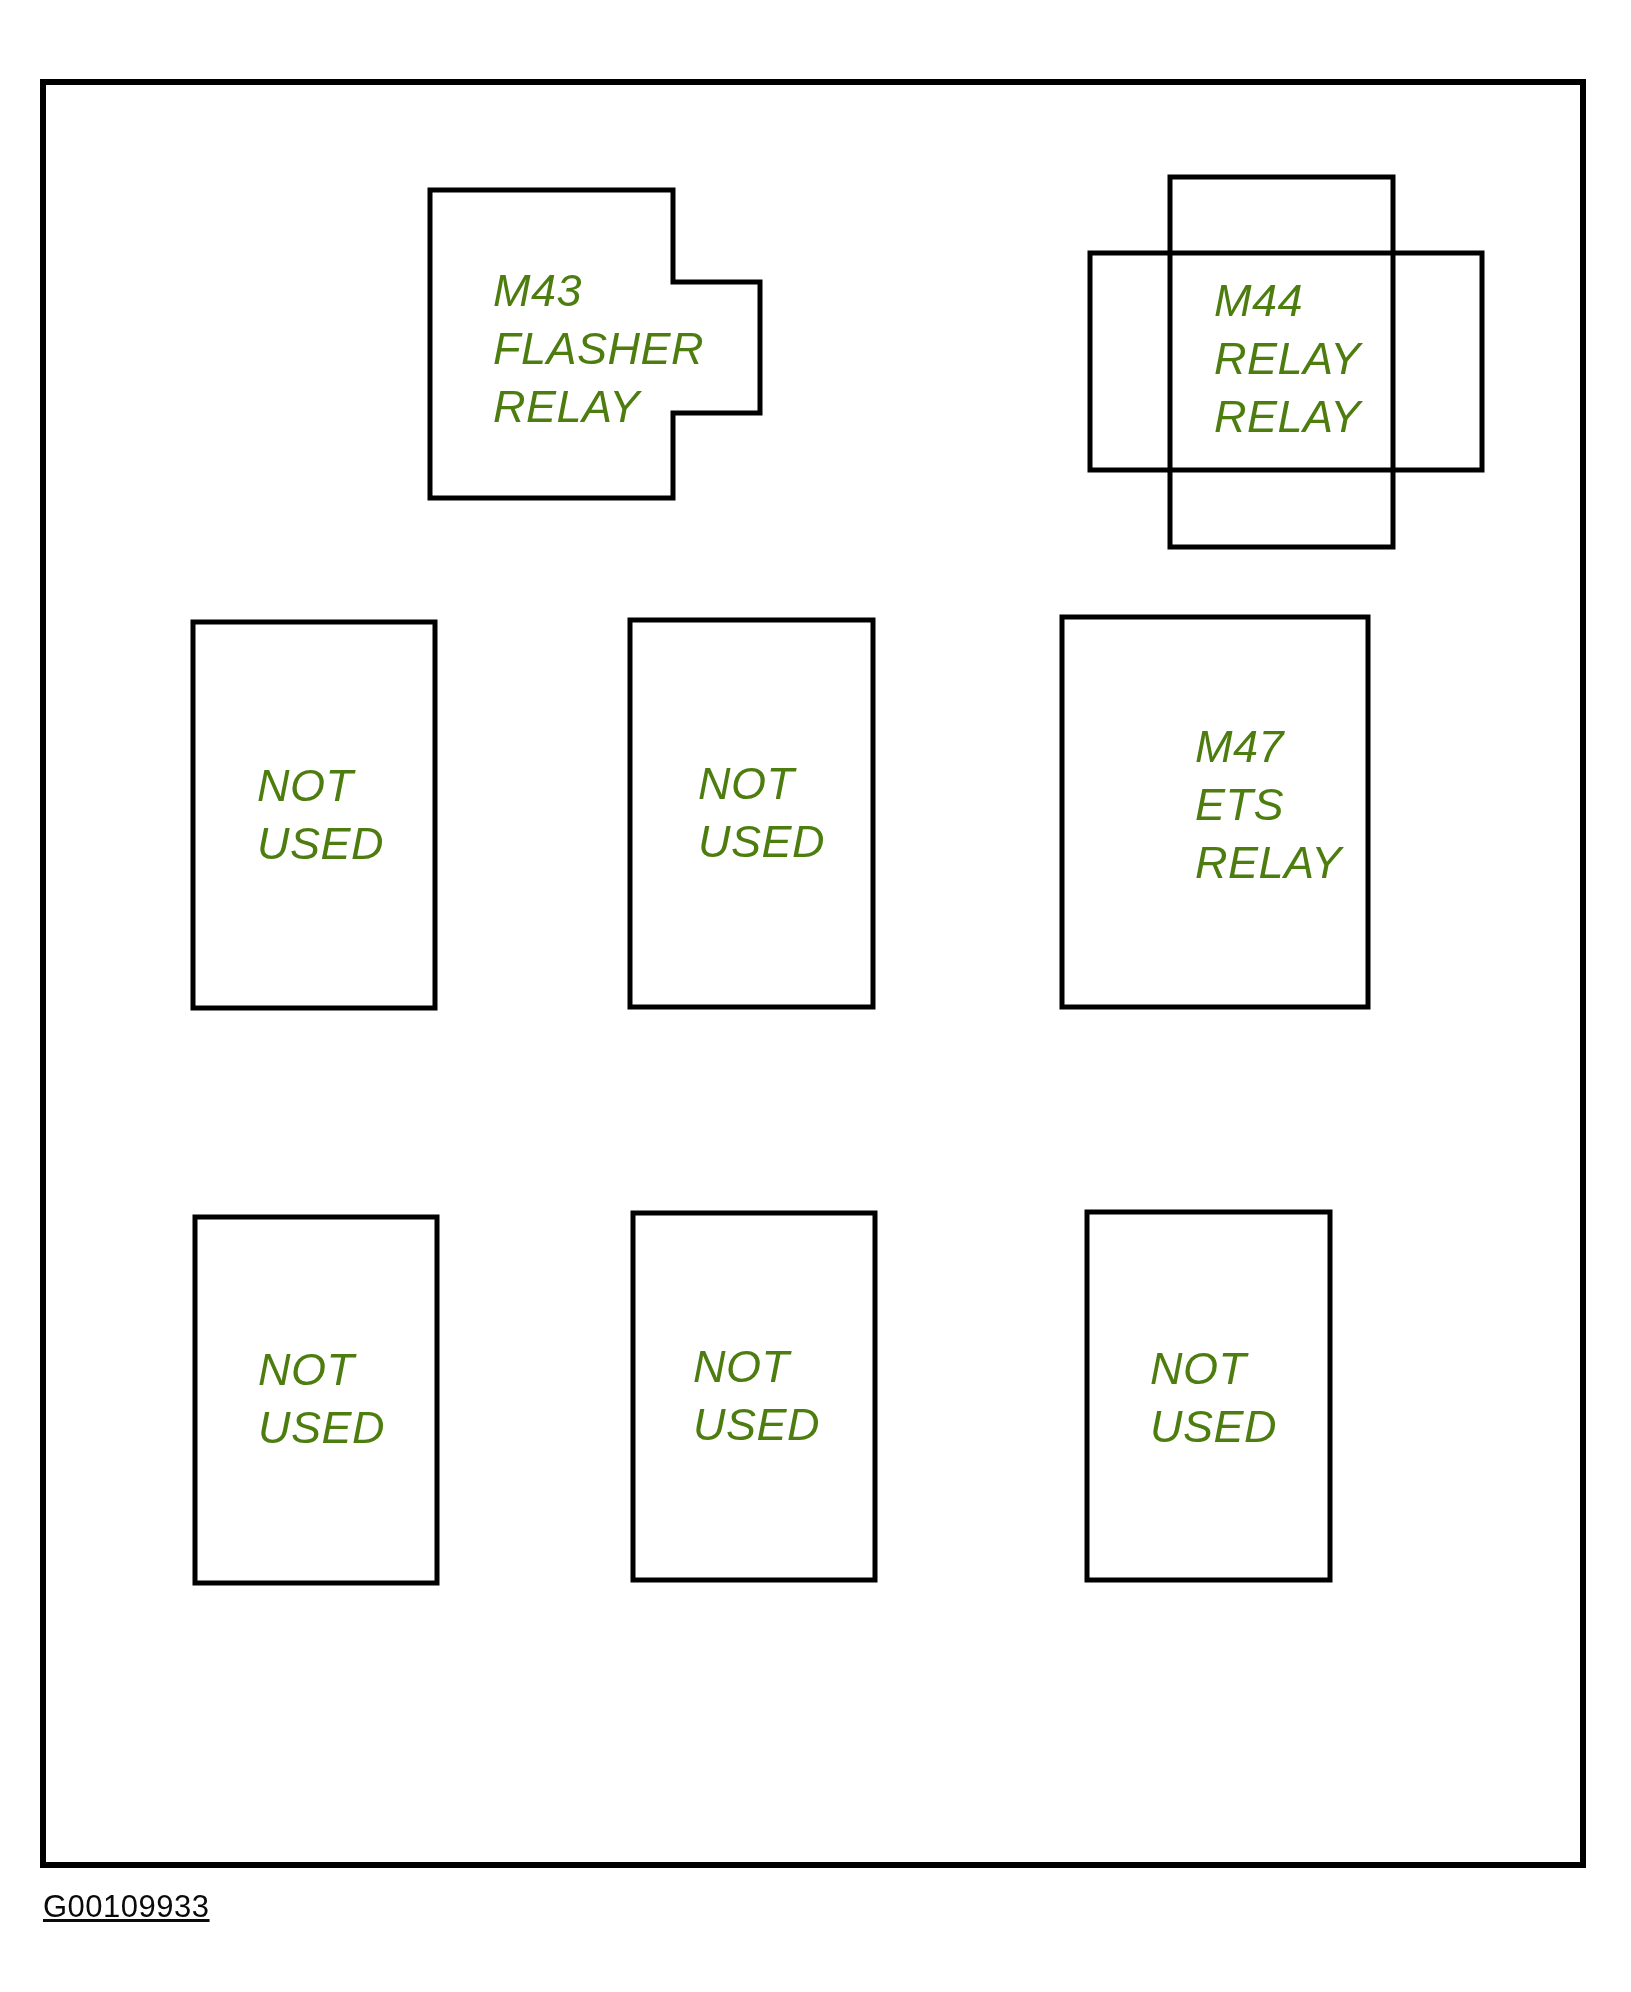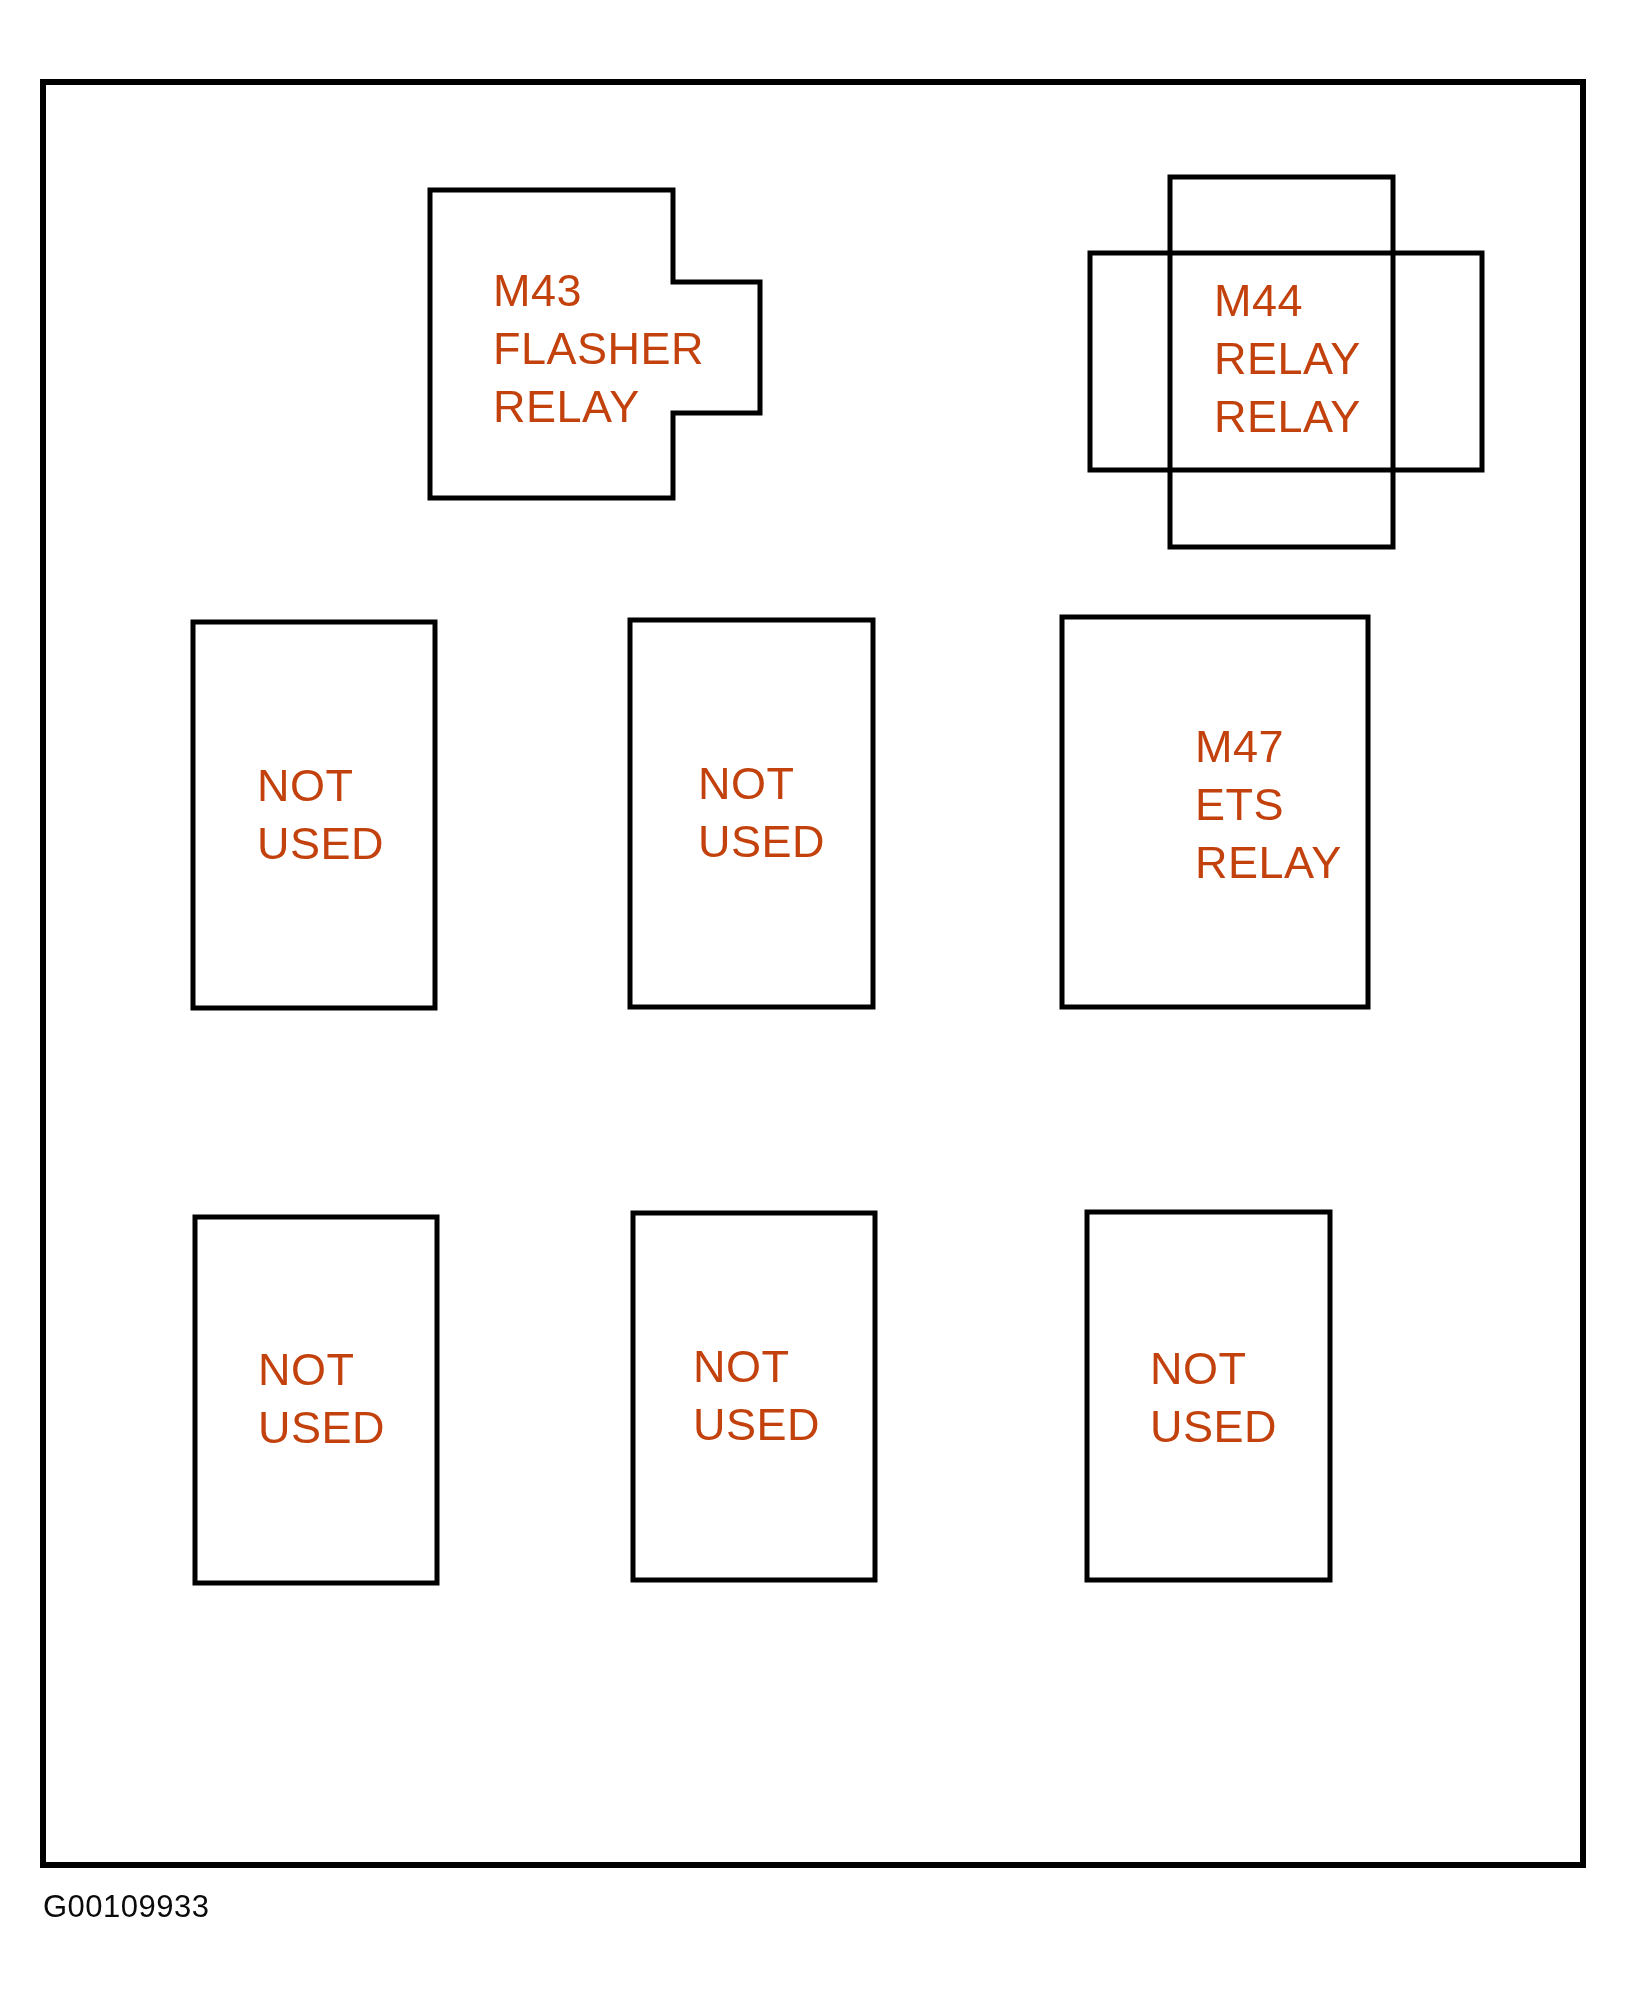--- a/index.html
+++ b/index.html
@@ -26,27 +26,29 @@
   #diagram-svg rect, #diagram-svg polygon {
     fill: none;
     stroke: #000000;
   }
   .label {
     position: absolute;
     font-size: 45px;
     line-height: 58px;
     letter-spacing: 0.5px;
     white-space: nowrap;
-    color: #c2410c;
+    color: #4d7c0f;
+    font-style: italic;
   }
   .fig-code {
     position: absolute;
     font-size: 31px;
     letter-spacing: 0.5px;
     color: #0a0a0a;
+    text-decoration: underline;
   }
 </style>
 </head>
 <body>
 
 <div id="page">
 
   <svg id="diagram-svg" viewBox="0 0 1631 1992" xmlns="http://www.w3.org/2000/svg">
 
     <rect x="43" y="82" width="1540" height="1783" stroke-width="6"></rect>

